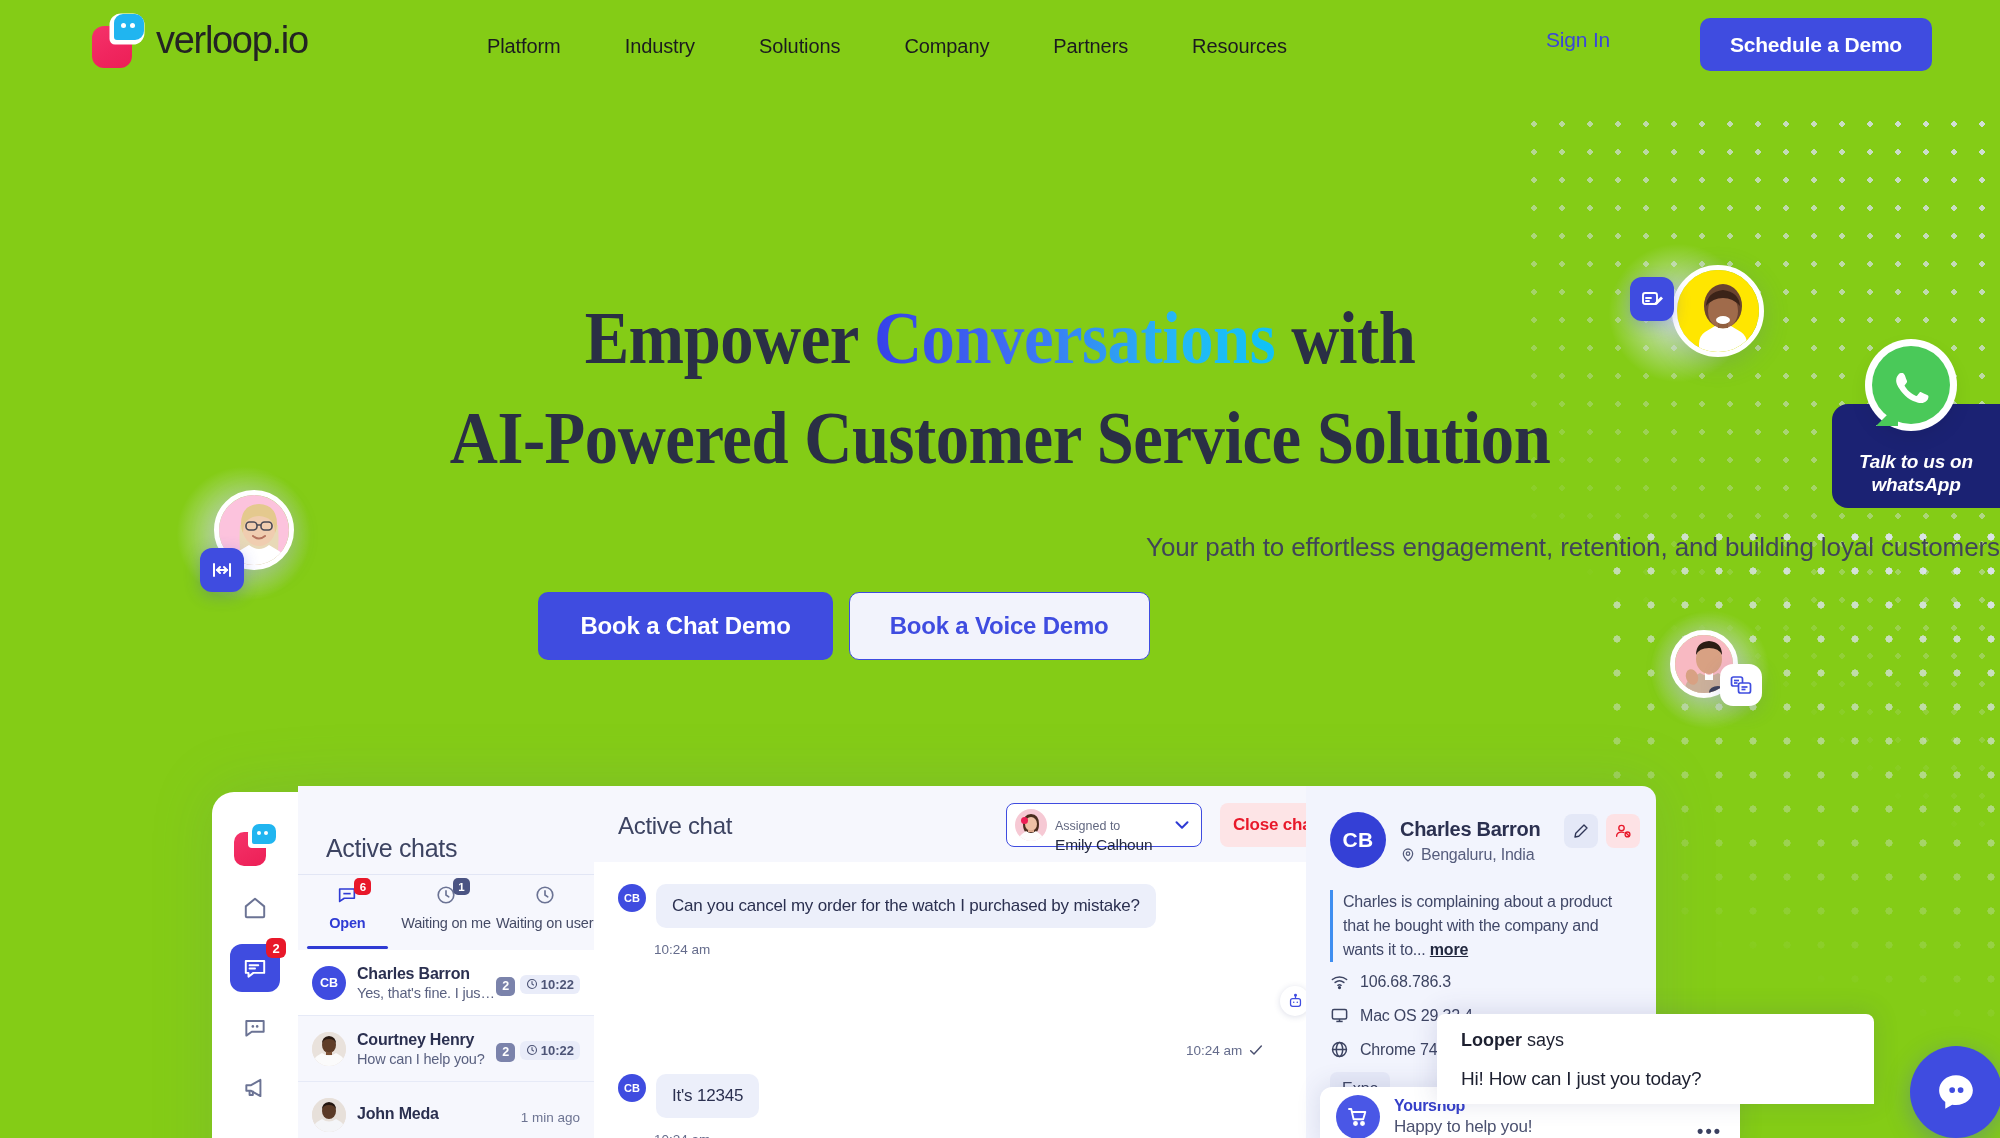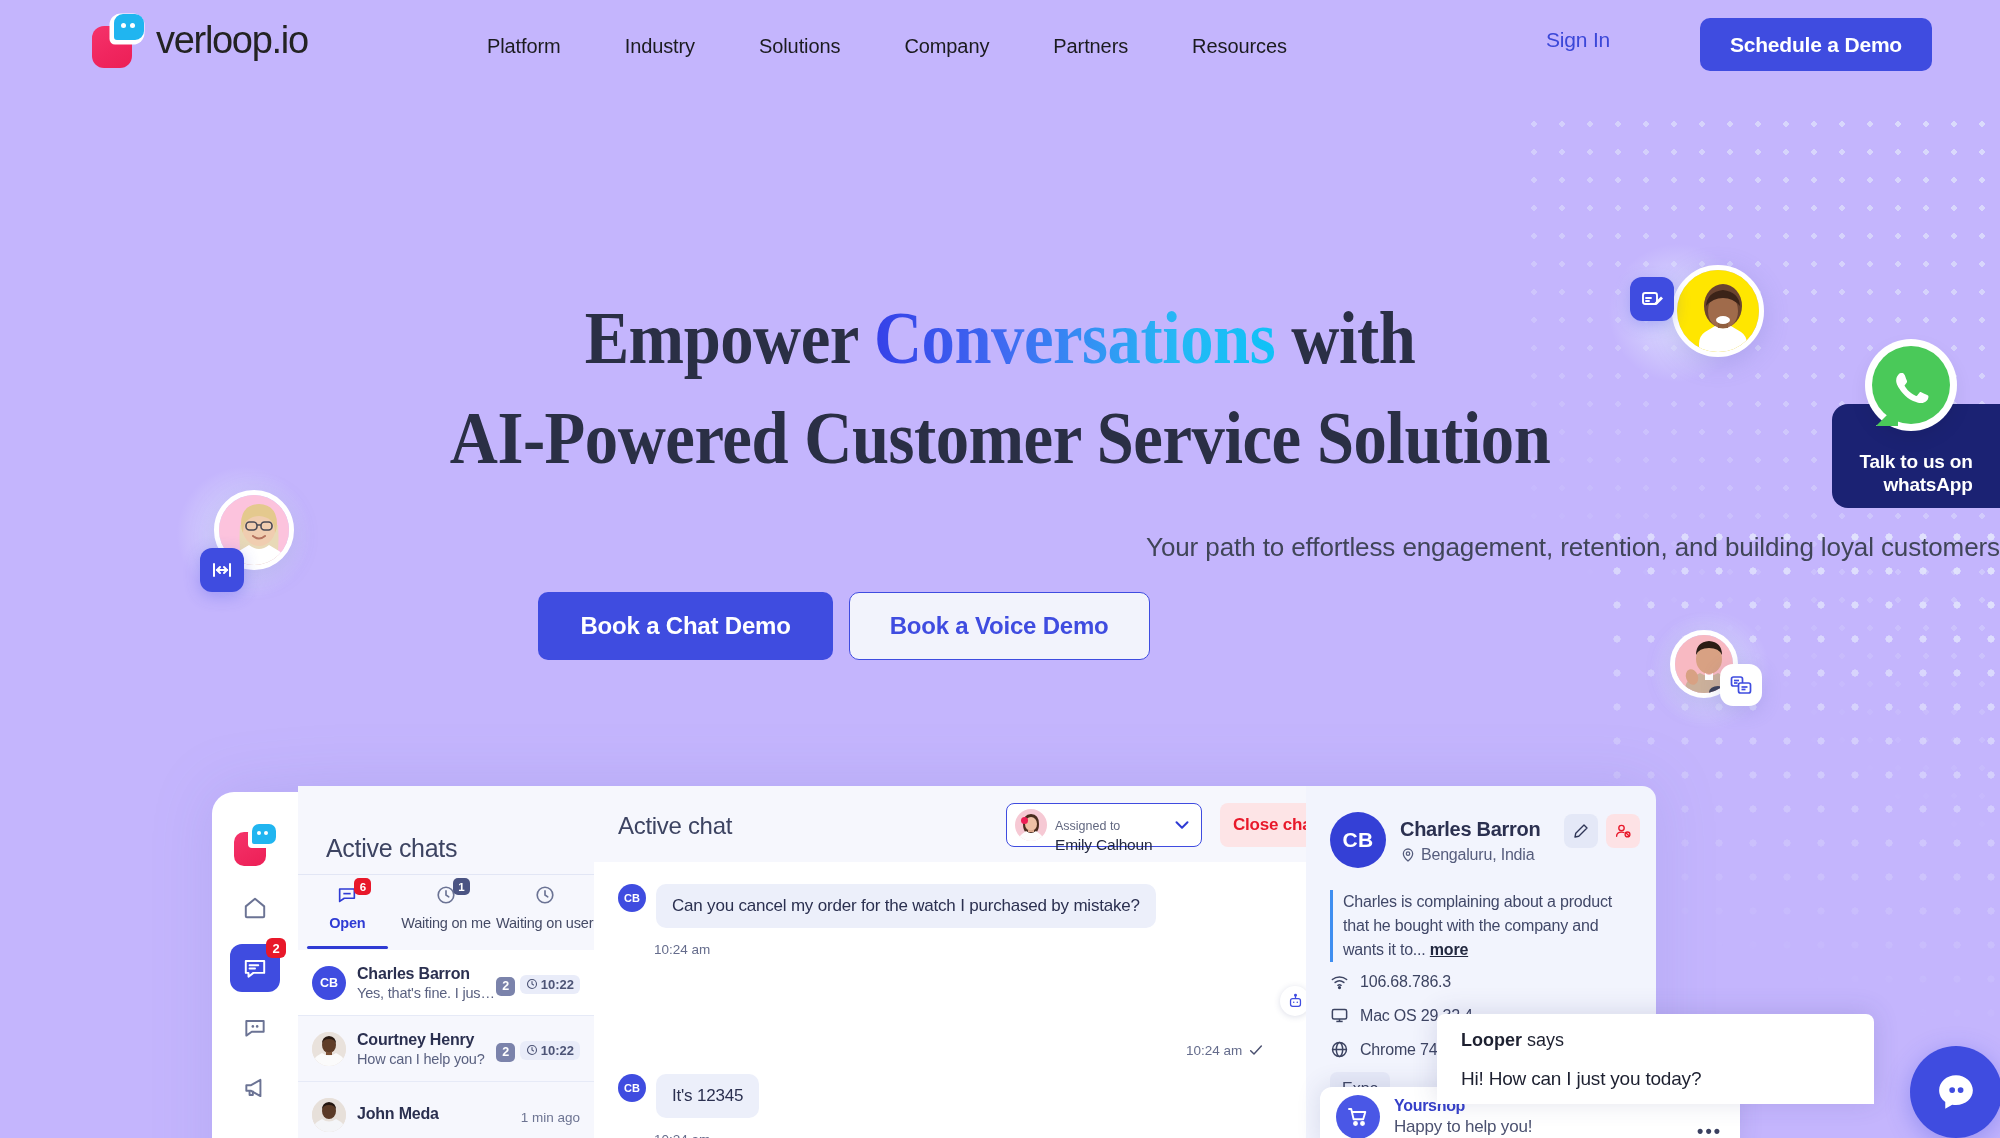--- a/index.html
+++ b/index.html
@@ -3,21 +3,21 @@
 <meta charset="utf-8">
 <style>
   * { box-sizing: border-box; margin: 0; padding: 0; }
   html, body {
     width: 2000px; height: 1138px;
     overflow: hidden;
     background: #ffffff;
     font-family: "Liberation Sans", sans-serif;
     -webkit-font-smoothing: antialiased;
   }
-  .page { position: relative; width: 2000px; height: 1138px; overflow: hidden; background:#c4b5fd; }
+  .page { position: relative; width: 2000px; height: 1138px; overflow: hidden; background:#84cc16; }
 
   
   .dots {
     position: absolute; pointer-events: none;
   }
   .dots-right {
     top: 110px; right: -40px; width: 520px; height: 740px;
     background-image: radial-gradient(circle, #dfe2fb 2.6px, transparent 2.9px);
     background-size: 28px 28px;
     -webkit-mask-image: linear-gradient(215deg, rgba(0,0,0,.95) 0%, rgba(0,0,0,.55) 38%, rgba(0,0,0,0) 72%);
@@ -124,21 +124,21 @@
   
   .halo { position:absolute; border-radius:50%;
     background: radial-gradient(circle, rgba(228,232,255,.9) 0%, rgba(255,255,255,0) 70%); }
 
   
   .whatsapp {
     position: absolute; right: 0; top: 404px; width: 168px; height: 104px;
     background: #1b2273; border-radius: 16px 0 0 16px; z-index: 45;
     display: flex; align-items: flex-end; justify-content: center; padding-bottom: 12px;
   }
-  .whatsapp-label { color:#fff; font-size: 19px; font-weight: bold; text-align:right; line-height: 23px; letter-spacing:-.2px;}
+  .whatsapp-label { color:#fff; font-size: 19px; font-weight: bold; text-align:center; line-height: 23px; letter-spacing:-.2px;font-style:italic;}
   .wa-circle {
     position: absolute; left: 40px; top: -58px; width: 78px; height: 78px; border-radius: 50%;
     background: #4ac959; display:flex; align-items:center; justify-content:center;
     box-shadow: 0 0 0 7px #fff, 0 8px 24px rgba(0,0,0,.12);
   }
   .wa-circle:after {
     content:""; position:absolute; left: 4px; bottom: -2px; width: 22px; height: 22px;
     background:#4ac959; clip-path: polygon(0 100%, 100% 0, 100% 100%);
     box-shadow: -3px 3px 0 0 #fff;
   }

